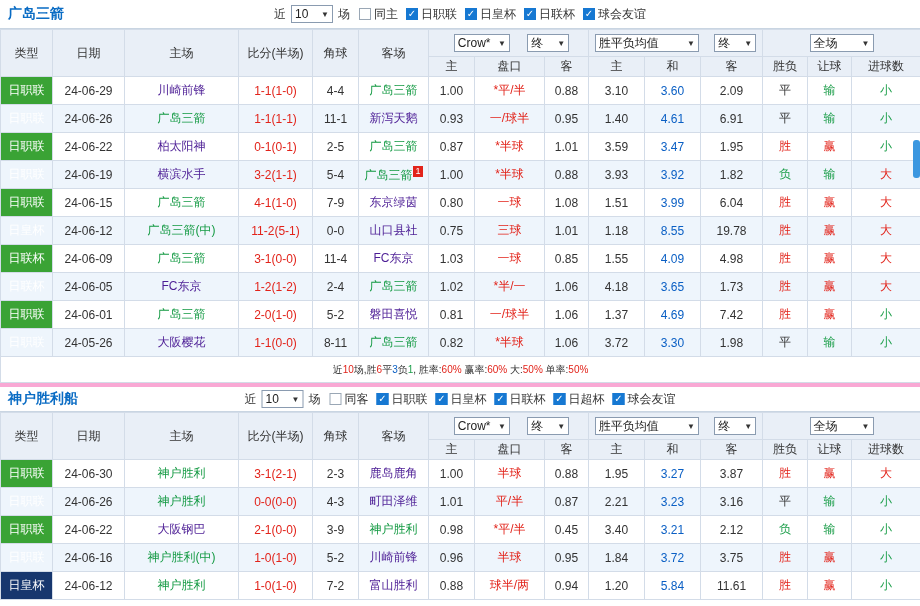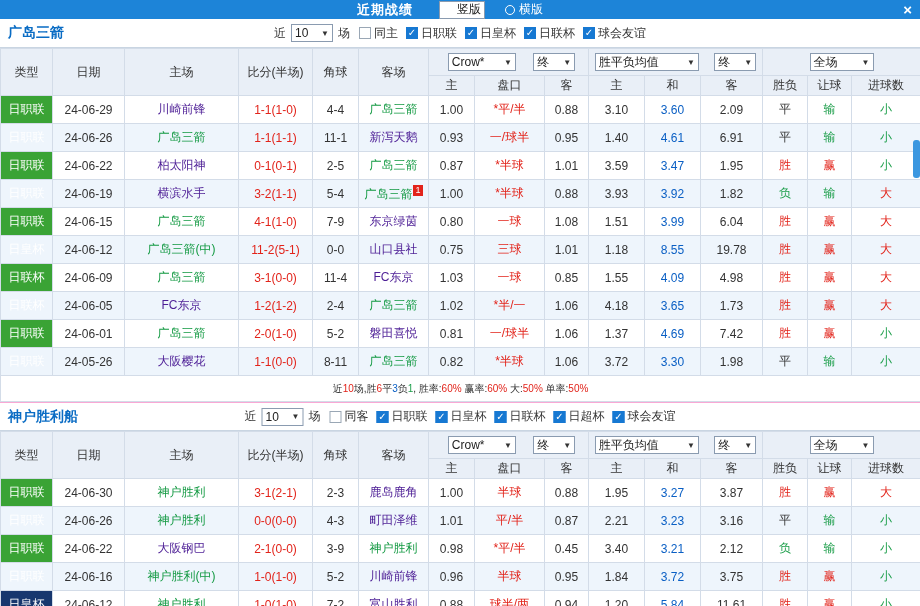--- a/index.html
+++ b/index.html
@@ -12,36 +12,36 @@
     justify-content:center; position:relative; font-size:13px; }
   .topbar .title { font-weight:bold; margin-right:26px; letter-spacing:1px; }
   .radio { display:inline-flex; align-items:center; gap:4px; margin-right:20px; font-size:12px; cursor:pointer; }
   .radio .dot { width:10px; height:10px; border:1px solid #fff; border-radius:50%; position:relative; background:transparent; }
   .radio.sel .dot::after { content:""; position:absolute; inset:2px; background:#fff; border-radius:50%; }
   .close { position:absolute; right:8px; top:0; font-size:15px; line-height:19px; cursor:pointer; font-weight:bold; }
 
   
   .sec-head { height:29px; display:flex; align-items:center; position:relative; padding-left:8px;
     background:#fff; border-bottom:1px solid #c9d5e2; }
-  .sec-head.second { border-top:1px solid #f9a8d4; }
+  .sec-head.second { border-top:4px solid #f9a8d4; }
   .team-name { color:#0a6cc4; font-weight:bold; font-size:14px; }
   .controls { position:absolute; left:50%; transform:translateX(-50%); display:flex;
     align-items:center; gap:5px; font-size:12px; color:#333; white-space:nowrap; }
   .chk-group { display:inline-flex; align-items:center; gap:8px; margin-left:4px; }
   .chk { display:inline-flex; align-items:center; gap:3px; cursor:pointer; }
   .box { width:12px; height:12px; border:1px solid #9aa7b5; background:#fff; display:inline-flex;
     align-items:center; justify-content:center; font-size:10px; line-height:12px; }
   .box.on { background:#1678d2; border-color:#1678d2; color:#fff; }
 
   
   .sel { display:inline-flex; align-items:center; justify-content:space-between; border:1px solid #8a9bb0;
     background:#fff; height:18px; padding:0 3px; font-size:12px; color:#222; cursor:pointer; vertical-align:middle; }
   .sel .arr { font-size:8px; color:#333; margin-left:4px; }
   .sel-count { width:42px; }
-  .sel-crow  { width:68px; margin-right:14px;margin-left:6px; }
+  .sel-crow  { width:56px; margin-right:14px;margin-left:6px; }
   .sel-final { width:42px; }
   .sel-avg   { width:104px; margin-right:12px; }
   .sel-full  { width:64px;align-items:center; }
 
   
   table { width:920px; border-collapse:collapse; table-layout:fixed; }
   th, td { border:1px solid #d3dce8; text-align:center; font-size:12px; color:#333;
     overflow:hidden; white-space:nowrap; padding:0 1px; }
   thead th { background:#e9eff7; font-weight:normal; }
   tr.hrow1 th { height:27px; }
@@ -66,32 +66,20 @@
 
   
   .scroll-thumb { position:absolute; right:0; top:140px; width:7px; height:38px;
     background:#3b97e0; border-radius:3px; }
 </style>
 </head>
 <body>
 
 <div class="wrap">
 
-  <div class="topbar">
-    <span class="title">近期战绩</span>
-    <span class="radio sel">
-      <span class="dot"></span>
-      <span>竖版</span>
-    </span>
-    <span class="radio">
-      <span class="dot"></span>
-      <span>横版</span>
-    </span>
-    <span class="close">×</span>
-  </div>
 
   <div class="sec-head">
     <span class="team-name">广岛三箭</span>
     <span class="controls">
       <span>近</span>
       <span class="sel sel-count">
           <span>10</span>
           <span class="arr">▼</span>
         </span>
       <span>场</span>

